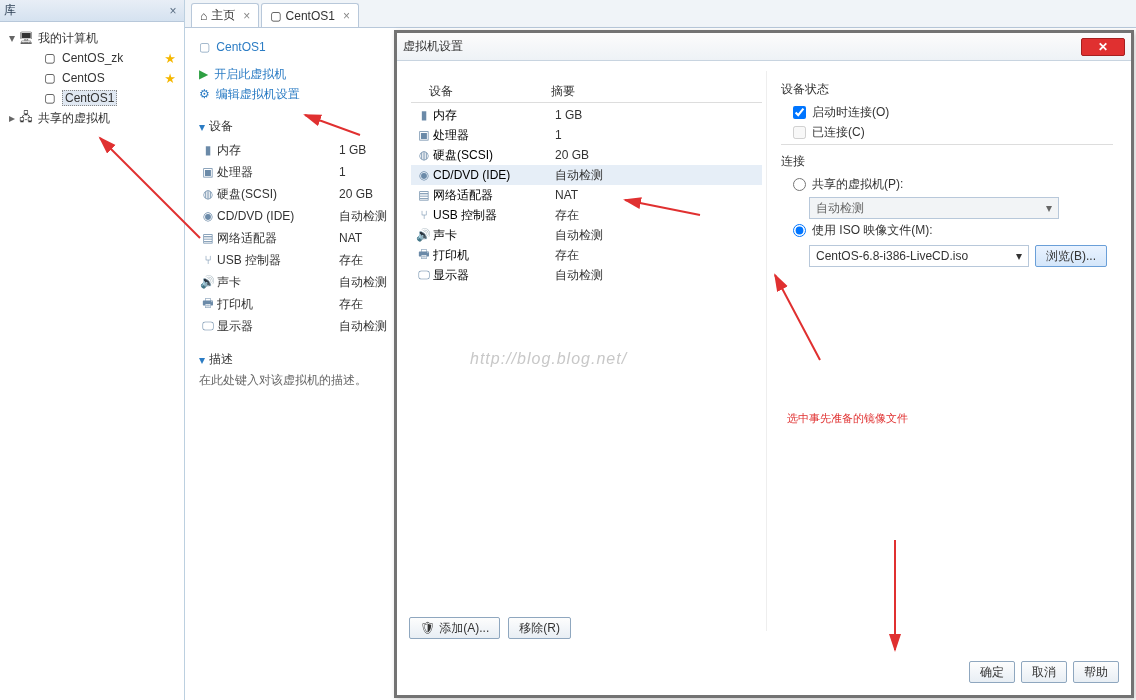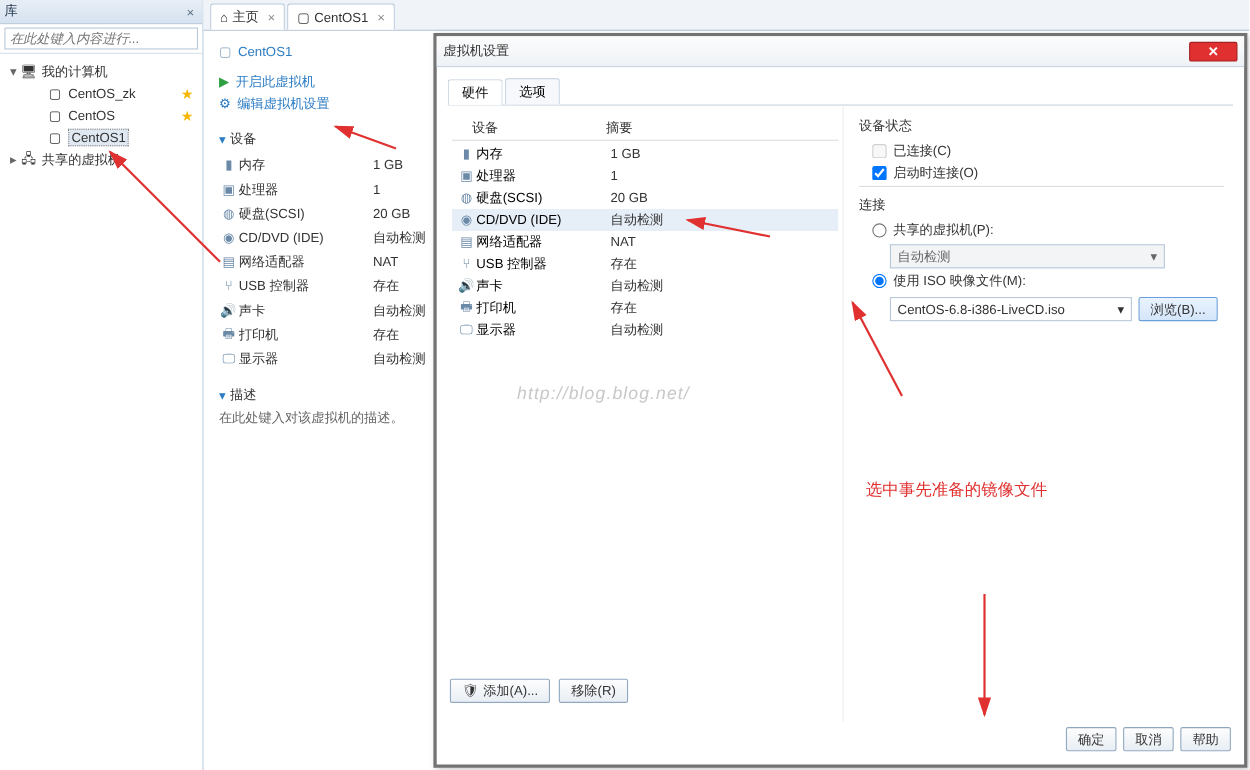--- a/index.html
+++ b/index.html
@@ -64,37 +64,34 @@
 .chk,.rad{display:flex;align-items:center;gap:6px;margin:3px 0 3px 12px;color:#333}
 .chk input,.rad input{margin:0}
 .combo{margin-left:28px;width:250px;height:22px;border:1px solid #b8c8da;background:#f2f4f6;color:#666;display:flex;align-items:center;justify-content:space-between;padding:0 6px;margin-top:4px}
 .iso-row{display:flex;gap:6px;margin-left:28px;margin-top:6px}
 .iso-row .combo{margin:0;background:#fff;color:#333;width:220px}
 .btn{height:22px;border:1px solid #8fa7bf;background:linear-gradient(#fdfdfd,#e8eef4);border-radius:2px;padding:0 10px;display:inline-flex;align-items:center;color:#333}
 .btn.browse{background:linear-gradient(#eaf3ff,#d4e6fa);border-color:#6a9fd8}
 .adv-row{text-align:right;margin-top:10px}
 .add-rem{position:absolute;left:12px;bottom:56px;display:flex;gap:8px}
 .dlg-footer{position:absolute;right:12px;bottom:12px;display:flex;gap:6px}
-.ann{position:absolute;color:#e03030;font-size:15px}
+.ann{position:absolute;color:#e03030;font-size:11px}
 .wm{position:absolute;left:470px;top:350px;color:#c8c8c8;font-size:16px;font-style:italic;letter-spacing:1px}
 
 
 .arrow{position:absolute;pointer-events:none}
 .arrow svg{overflow:visible}
 </style>
 </head>
 <body>
 
 <div class="sidebar">
   <div class="side-header">
     <span class="title">库</span>
     <span class="close">×</span>
-  </div>
-  <div class="side-search">
-    <input placeholder="在此处键入内容进行..." style="">
   </div>
   <div class="tree">
     <div class="tree-row">
       <span class="twisty">▾</span>
       <span class="icon">🖥</span>
       <span class="label">我的计算机</span>
     </div>
     <div class="tree-row indent2">
       <span class="icon">▢</span>
       <span class="label">CentOS_zk</span>
@@ -206,24 +203,20 @@
     <div class="desc">在此处键入对该虚拟机的描述。</div>
   </div>
 </div>
 
 <div class="dialog">
   <div class="dlg-title">
     <span class="t">虚拟机设置</span>
     <span class="cx">✕</span>
   </div>
   <div class="dlg-body">
-    <div class="dlg-tabs">
-      <div class="dlg-tab active">硬件</div>
-      <div class="dlg-tab">选项</div>
-    </div>
     <div class="dlg-cols">
       <div class="dlg-left">
         <div class="hw-head">
           <span class="c1">设备</span>
           <span>摘要</span>
         </div>
         <div id="hw-rows">
             <div class="hw-row">
               <span class="icon">▮</span>
               <span class="c1">内存</span>
@@ -267,26 +260,26 @@
             <div class="hw-row">
               <span class="icon">🖵</span>
               <span class="c1">显示器</span>
               <span class="c2">自动检测</span>
             </div>
           </div>
       </div>
       <div class="dlg-right">
         <div class="group-title">设备状态</div>
         <label class="chk">
+            <input type="checkbox" checked="" style="">
+            <span>启动时连接(O)</span>
+          </label>
+        <label class="chk">
             <input type="checkbox" disabled="" style="">
             <span>已连接(C)</span>
-          </label>
-        <label class="chk">
-            <input type="checkbox" checked="" style="">
-            <span>启动时连接(O)</span>
           </label>
 
         <div class="grp">
           <div class="group-title" style="margin-top:0">连接</div>
           <label class="rad">
               <input type="radio" name="conn" style="">
               <span>共享的虚拟机(P):</span>
             </label>
           <div class="combo">
               <span>自动检测</span>

